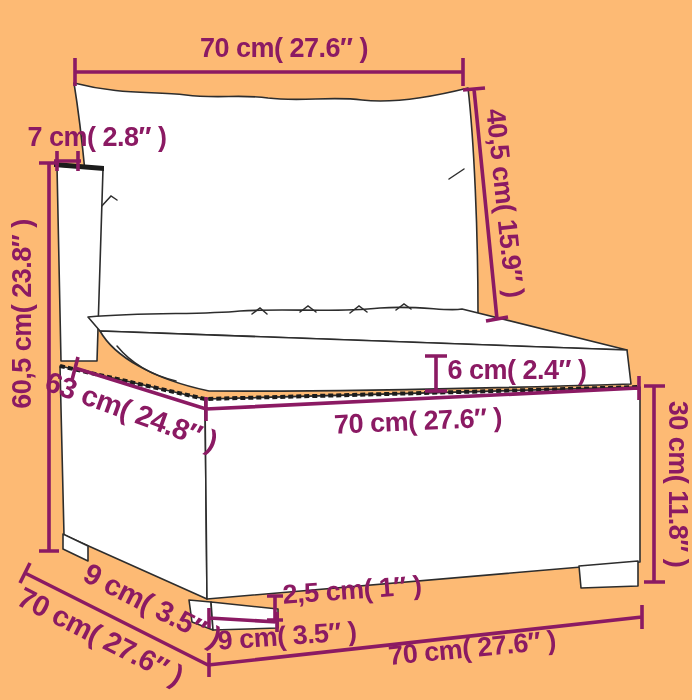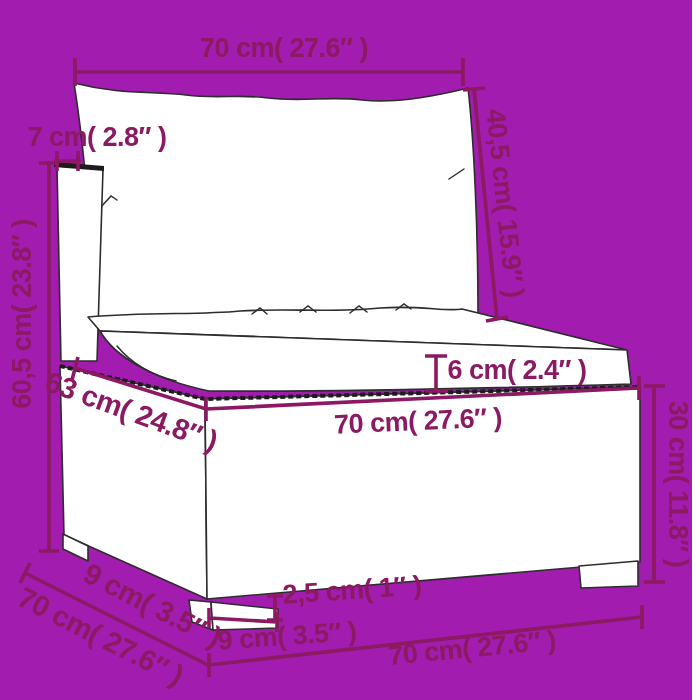--- a/index.html
+++ b/index.html
@@ -1,17 +1,17 @@
 <!DOCTYPE html>
 <html><head>
 <meta charset="utf-8">
 <style>
   html,body{margin:0;padding:0;background:#ffffff;}
   body{width:700px;height:700px;overflow:hidden;}
-  .stage{width:692px;height:700px;position:relative;background:#a21caf;}
+  .stage{width:692px;height:700px;position:relative;background:#fdba74;}
   svg{display:block;}
   
   .art{stroke:#2d2d2d;stroke-width:1.6;fill:#ffffff;stroke-linejoin:round;}
   .artline{stroke:#2d2d2d;stroke-width:1.5;fill:none;stroke-linecap:round;}
   .rim{stroke:#1c1c1c;stroke-width:4;fill:none;stroke-dasharray:5 3;}
   .bar{fill:#1c1c1c;stroke:none;}
   
   .dl{stroke:#8B1A63;stroke-width:3.6;fill:none;stroke-linecap:butt;}
   .dt{font-family:"Liberation Sans", sans-serif;font-weight:700;font-size:27px;
       fill:#8B1A63;text-anchor:middle;letter-spacing:-0.5px;}

